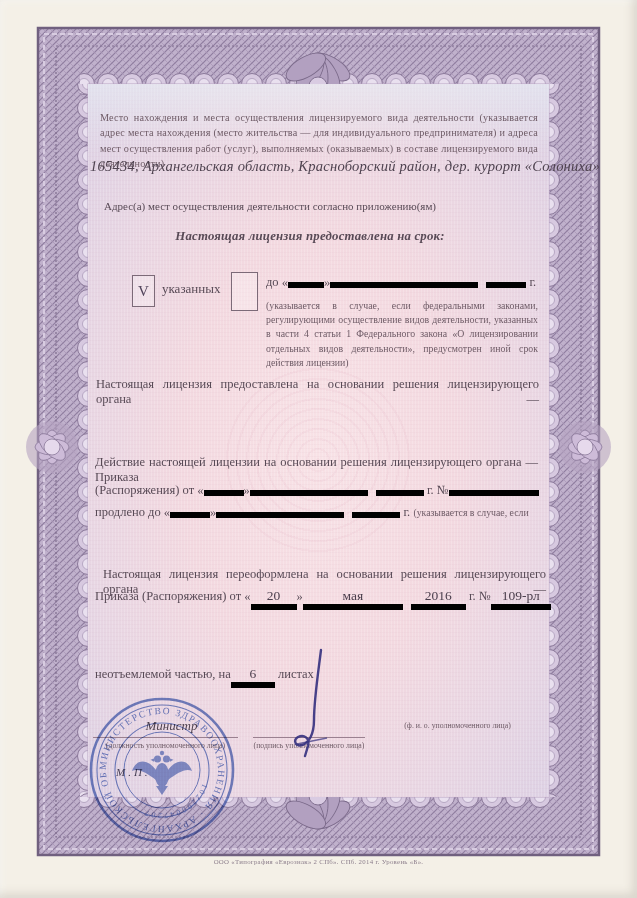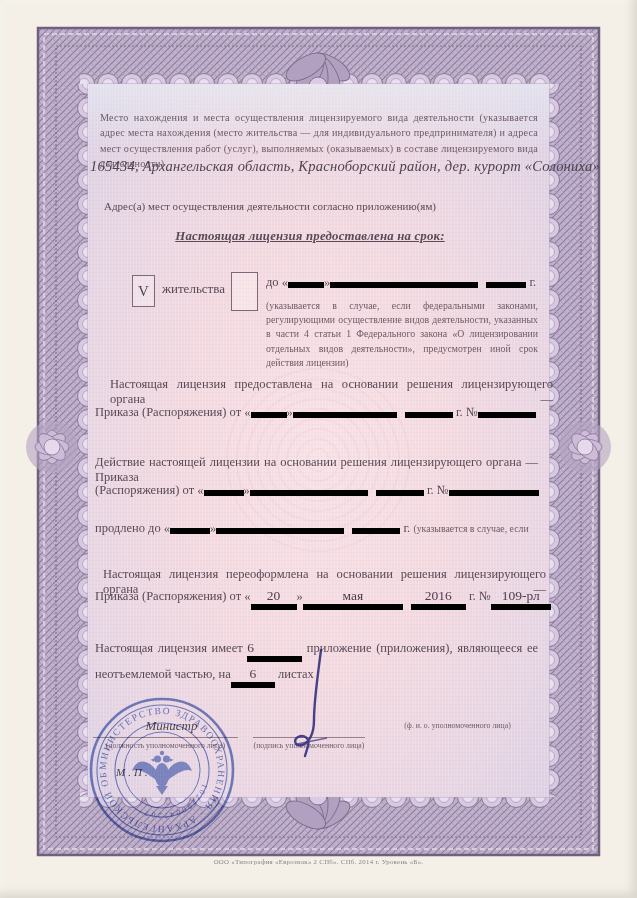--- a/index.html
+++ b/index.html
@@ -145,67 +145,57 @@
   <div class="watermark"></div>
 
   <div class="content">
 
     <div class="abs note" style="left:10px; top:22px; width:438px;">Место нахождения и места осуществления лицензируемого вида деятельности (указывается адрес места нахождения (место жительства — для индивидуального предпринимателя) и адреса мест осуществления работ (услуг), выполняемых (оказываемых) в составе лицензируемого вида деятельности)</div>
 
     <div class="abs addr" style="left:0px; top:70px;font-style:italic;">165434, Архангельская область, Красноборский район, дер. курорт «Солониха»</div>
 
     <div class="abs annexaddr" style="left:14px; top:112px;">Адрес(а) мест осуществления деятельности согласно приложению(ям)</div>
 
-    <div class="abs heading" style="left:0; top:141px; width:440px;text-decoration:underline;">Настоящая лицензия предоставлена на срок:</div>
+    <div class="abs heading" style="left:0; top:141px; width:440px;">Настоящая лицензия предоставлена на срок:</div>
 
     <div class="cbox cb1">
       <span>V</span>
     </div>
-    <div class="abs" style="left:72px; top:193px; font-size:13px;">жительства</div>
+    <div class="abs" style="left:72px; top:193px; font-size:13px;">указанных</div>
 
     <div class="cbox cb2"></div>
 
     <div class="abs" style="left:176px; top:181px; white-space:nowrap;">
       <span>до «</span><span class="blank b36"></span><span>»</span><span class="blank b148"></span><span class="gap"></span><span class="blank b40"></span>
       <span>г.</span>
     </div>
 
     <div class="abs smallnote" style="left:176px; top:211px; width:272px;">(указывается в случае, если федеральными законами, регулирующими осуществление видов деятельности, указанных в части 4 статьи 1 Федерального закона «О лицензировании отдельных видов деятельности», предусмотрен иной срок действия лицензии)</div>
 
-    <div class="abs stretch" style="left:20px; top:289px; width:443px;">Настоящая лицензия предоставлена на основании решения лицензирующего органа —</div>
-    <div class="abs" style="left:5px; top:311px; white-space:nowrap;">
-      <span>Приказа (Распоряжения) от «</span><span class="blank b36"></span><span>»</span><span class="blank b104"></span><span class="gap"></span><span class="blank b48"></span>
-      <span>г.</span>
-      <span>№</span><span class="blank b58"></span>
-    </div>
+    <div class="abs stretch" style="left:6px; top:289px; width:443px;">Настоящая лицензия предоставлена на основании решения лицензирующего органа —</div>
 
     <div class="abs stretch" style="left:5px; top:367px; width:443px;">Действие настоящей лицензии на основании решения лицензирующего органа — Приказа</div>
     <div class="abs" style="left:5px; top:389px; white-space:nowrap;">
       <span>(Распоряжения) от «</span><span class="blank b40"></span><span>»</span><span class="blank b120"></span><span class="gap"></span><span class="blank b48"></span>
       <span>г.</span>
       <span>№</span><span class="blank b90"></span>
     </div>
-    <div class="abs" style="left:5px; top:411px; white-space:nowrap;margin-top:16px;">
+    <div class="abs" style="left:5px; top:411px; white-space:nowrap;">
       <span>продлено до «</span><span class="blank b40"></span><span>»</span><span class="blank b128"></span><span class="gap"></span><span class="blank b48"></span>
       <span>г.</span>
       <span class="inline-small">(указывается в случае, если</span>
     </div>
 
     <div class="abs stretch" style="left:13px; top:479px; width:443px;">Настоящая лицензия переоформлена на основании решения лицензирующего органа —</div>
     <div class="abs" style="left:5px; top:501px; white-space:nowrap;">
       <span>Приказа (Распоряжения) от «</span><span class="blank filled b46">20</span><span>»</span><span class="blank filled b100">мая</span><span class="gap"></span><span class="blank filled b55">2016</span>
       <span>г.</span>
       <span>№</span><span class="blank filled b60">109-рл</span>
     </div>
 
-    <div class="abs stretch" style="left:5px; top:553px; width:443px; white-space:nowrap;">
-      <span>Настоящая лицензия имеет</span>
-      <span class="blank filled b55">6</span>
-      <span>приложение (приложения), являющееся ее</span>
-    </div>
     <div class="abs" style="left:5px; top:572px; white-space:nowrap;margin-top:7px;">
       <span>неотъемлемой частью, на</span><span class="blank filled b44">6</span>
       <span>листах</span>
     </div>
 
     <div class="sigcol" style="left:3px; width:145px;">
       <div class="sigval left">Министр</div>
       <div class="sigcap">(должность уполномоченного лица)</div>
     </div>
     <div class="sigcol" style="left:163px; width:112px;">

